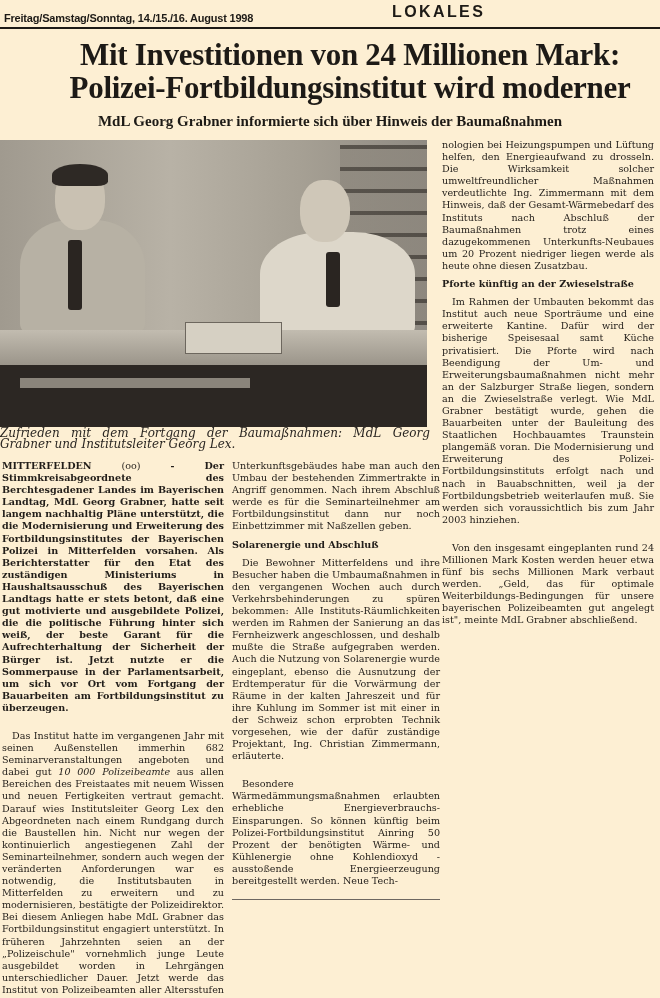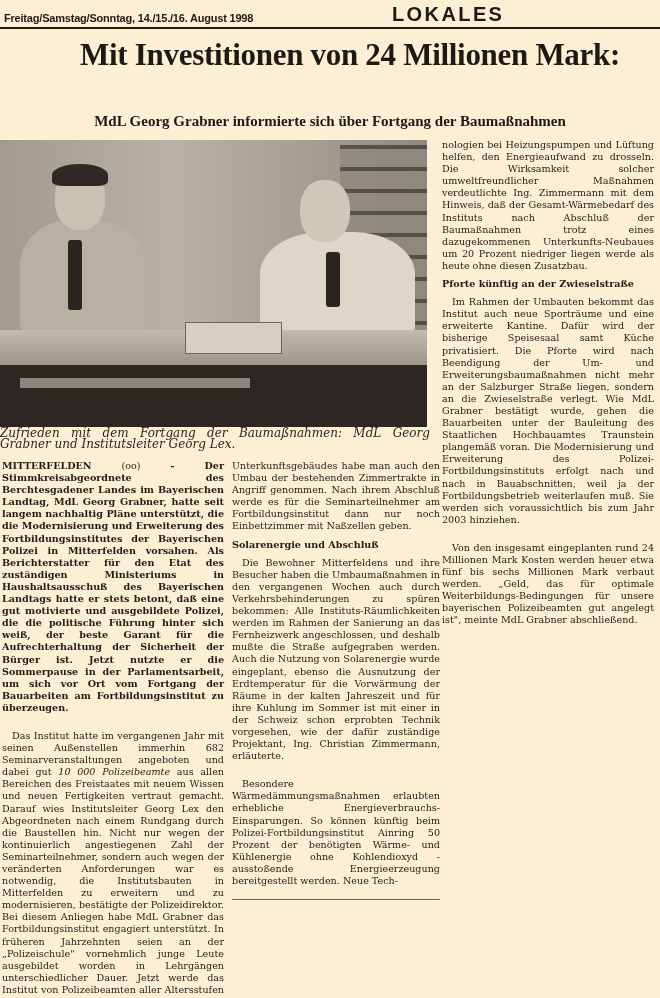--- a/index.html
+++ b/index.html
@@ -14,21 +14,21 @@
       position: absolute; left: 0; top: 0; width: 660px; height: 30px;
     }
     .masthead .date {
       position: absolute; left: 4px; top: 12px;
       font-family: "Liberation Sans", sans-serif; font-size: 11px; font-weight: bold;
       letter-spacing: -0.2px;
       text-align: center;
     }
     .masthead .section {
       position: absolute; left: 392px; top: 3px;
-      font-family: "Liberation Sans", sans-serif; font-size: 20px; font-weight: bold;
+      font-family: "Liberation Sans", sans-serif; font-size: 16px; font-weight: bold;
       letter-spacing: 2.4px;
     }
     .masthead .rule {
       position: absolute; left: 0; top: 27px; width: 660px; height: 2px; background: #1d1a16;
     }
     .headline {
       position: absolute; left: 0; top: 38px; width: 660px; text-align: center;
       font-family: "Liberation Serif", serif; font-weight: bold;
       font-size: 31px; line-height: 33px; letter-spacing: -0.3px;
     }
@@ -84,23 +84,24 @@
 <body>
 
 <div class="masthead">
   <span class="date">Freitag/Samstag/Sonntag, 14./15./16. August 1998</span>
   <span class="section">LOKALES</span>
   <div class="rule"></div>
 </div>
 
 <h1 class="headline" style="margin:0;padding-left:20px;">
   <span>Mit Investitionen von 24 Millionen Mark:</span><br>
+  <span>Polizei-Fortbildungsinstitut wird moderner</span>
 </h1>
 
-<div class="subhead">MdL Georg Grabner informierte sich über Fortgang der Baumaßnahmen</div>
+<div class="subhead">MdL Georg Grabner informierte sich über Hinweis der Baumaßnahmen</div>
 
 <div class="photo" title="Zwei Männer am Tisch: links im Anzug, rechts in Polizeiuniform">
   <div class="wall"></div>
   <div class="shelf"></div>
   <div class="person p1-body"></div>
   <div class="person p1-head"></div>
   <div class="person p1-hair"></div>
   <div class="person p1-tie"></div>
   <div class="person p2-body"></div>
   <div class="person p2-head"></div>

